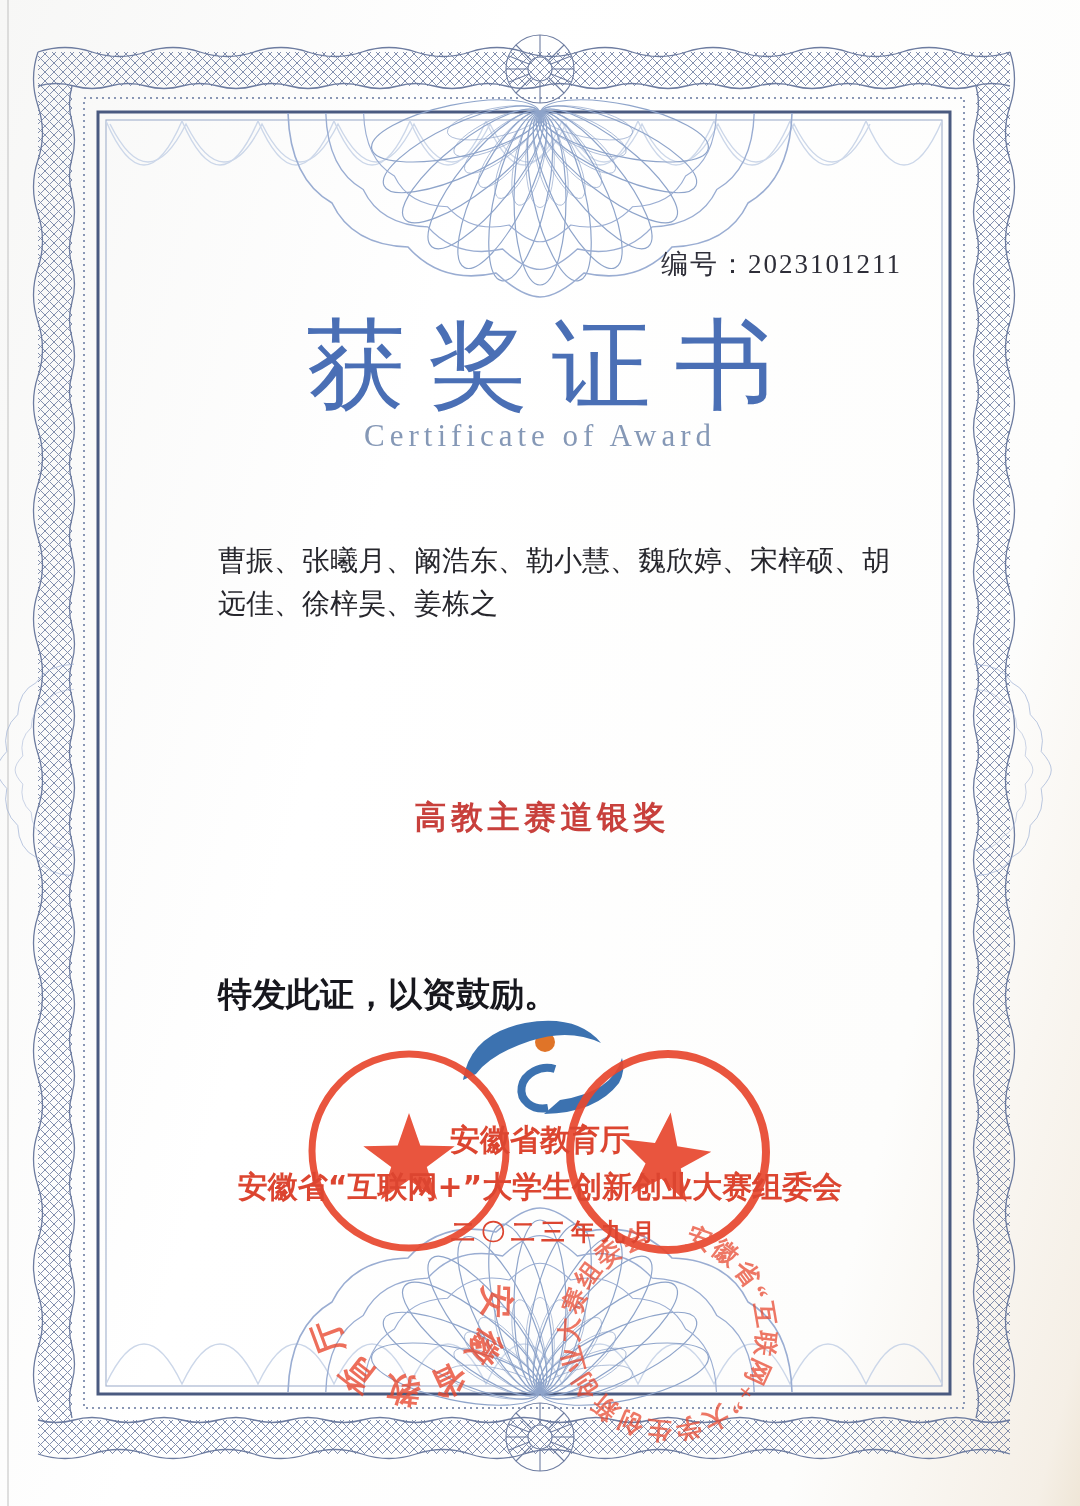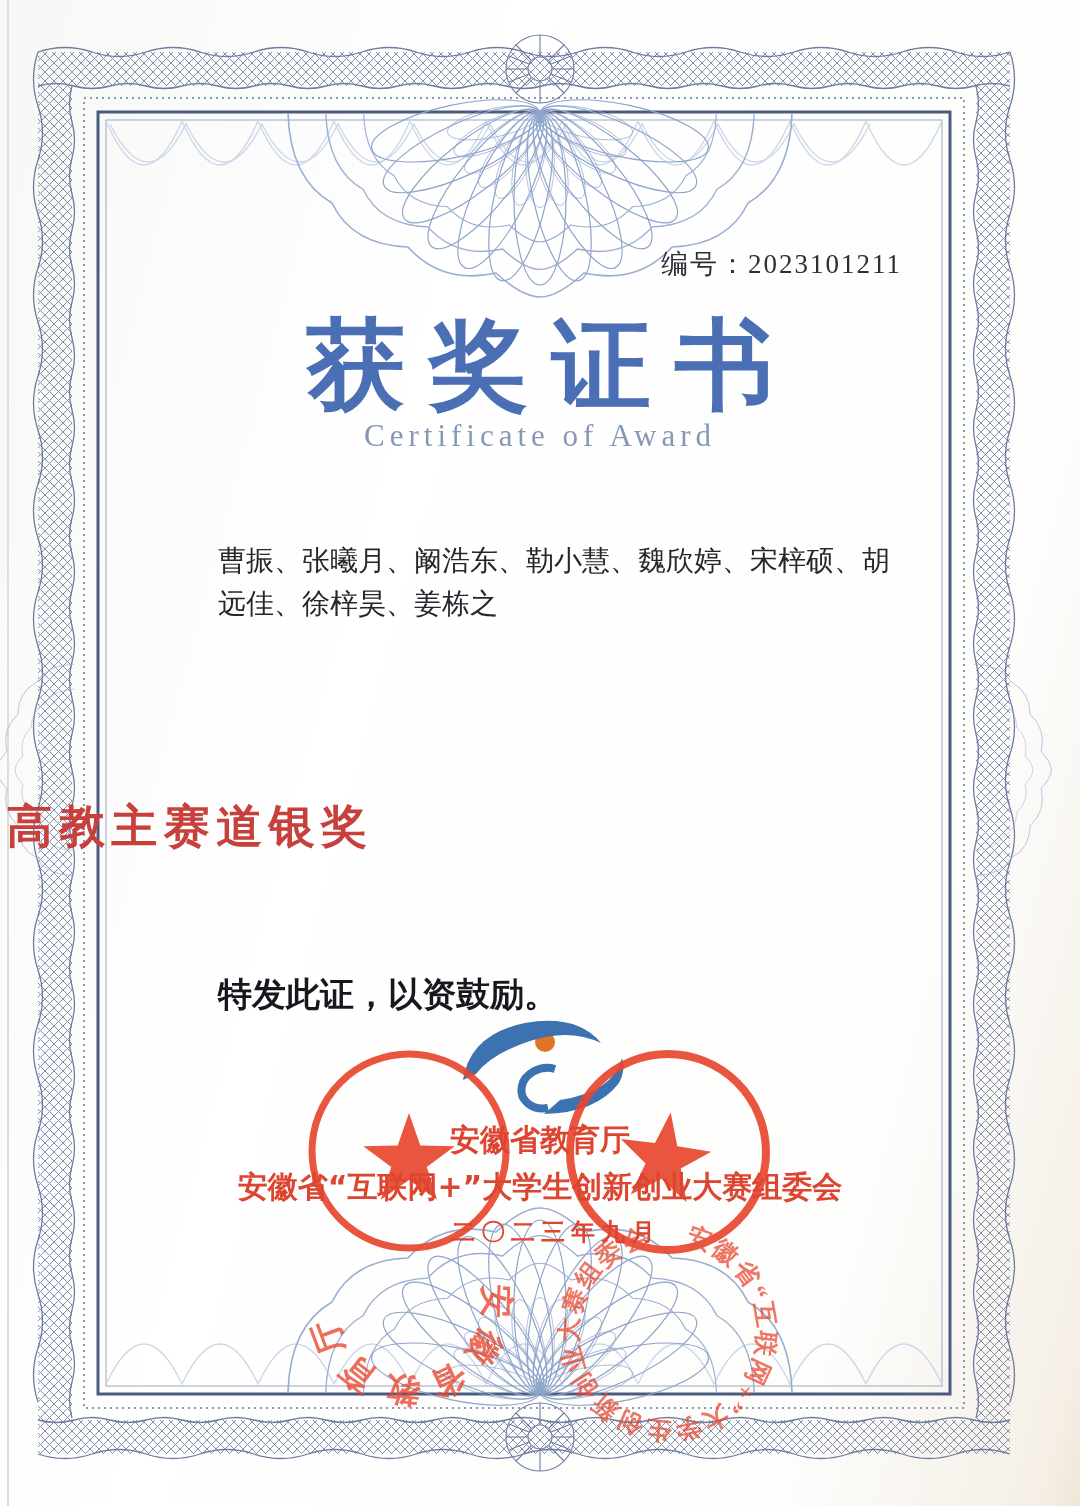--- a/index.html
+++ b/index.html
@@ -7,28 +7,28 @@
     width:1080px;height:1506px;overflow:hidden;
     background:linear-gradient(105deg,#f7f7f6 0%,#ffffff 35%,#fdfdfc 80%,#f5efe6 97%,#efe6d7 100%);
     font-family:"Liberation Serif","DejaVu Serif",serif;
     position:relative;
   }
   .page{position:absolute;inset:0;}
   .scan-edge{position:absolute;left:7px;top:0;width:2px;height:1506px;background:#c9c9c9;opacity:.6;}
   svg.deco{position:absolute;left:0;top:0;}
   .txt{position:absolute;color:#1c1c22;}
   .serial{top:246px;right:178px;font-size:27px;letter-spacing:2px;color:#2e2e38;}
-  .title{left:0;right:0;top:300px;text-align:center;font-size:99px;font-weight:bold;
+  .title{left:0;right:0;top:300px;text-align:center;font-size:99px;font-weight:normal;
          letter-spacing:.24em;text-indent:.24em;color:#4a6fb5;}
   .subtitle{left:0;right:0;top:418px;text-align:center;font-size:31px;letter-spacing:5px;color:#8598b6;}
   .university{left:218px;top:478px;font-size:34px;font-weight:bold;}
   .members{left:218px;top:540px;width:676px;font-size:28px;line-height:1.52;color:#26262c;}
   .bodytext{left:145px;top:642px;width:796px;font-size:35px;font-weight:bold;line-height:1.5;
             text-align:justify;text-indent:2em;color:#17171d;}
-  .award{left:0;right:0;top:796px;text-align:left;font-size:46px;font-weight:bold;
+  .award{left:0;right:0;top:796px;text-align:center;font-size:32px;font-weight:bold;
          letter-spacing:.14em;text-indent:.14em;color:#c8403c;}
   .advisors{left:218px;top:884px;display:flex;font-size:33px;}
   .advisors .lab{font-weight:bold;white-space:nowrap;color:#17171d;}
   .advisors .names{width:560px;line-height:1.5;color:#26262c;}
   .closing{left:218px;top:972px;font-size:34px;font-weight:bold;color:#17171d;}
   .issuers{left:0;right:0;top:1120px;text-align:center;color:#dc4530;font-weight:bold;
            font-family:"DejaVu Sans","Liberation Sans",sans-serif;}
   .issuers .l1{font-size:30px;margin-bottom:6px;}
   .issuers .l2{font-size:30px;margin-bottom:8px;}
   .issuers .dt{font-size:24px;letter-spacing:6px;padding-left:32px;}

